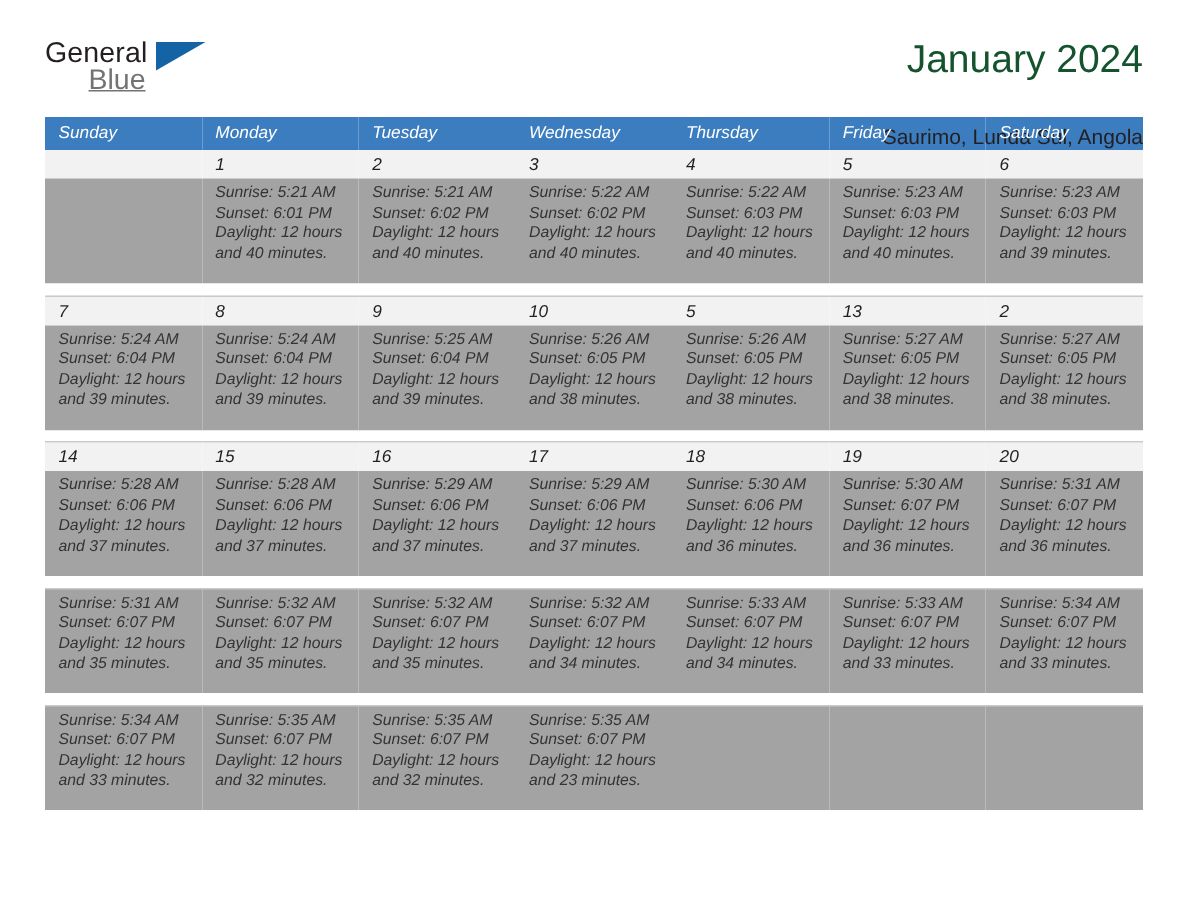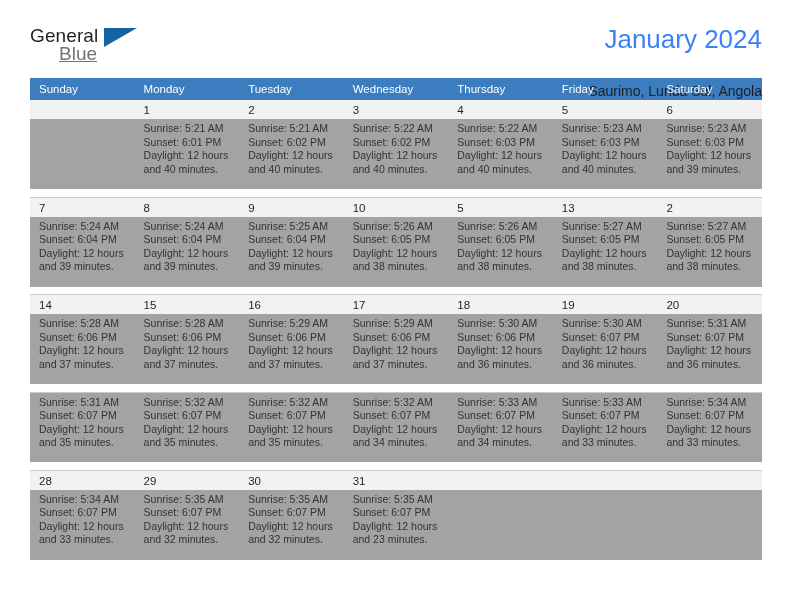--- a/index.html
+++ b/index.html
@@ -66,38 +66,39 @@
     border-left: 33px solid #1464a5;
     border-bottom: 19px solid transparent;
   }
 
   .titles {
     text-align: right;
     flex: 1 1 auto;
   }
   .cal-title {
     font-size: 26px;
-    color: #3b82f6;
+    color: #14532d;
     line-height: 30px;
     white-space: nowrap;
   }
   .cal-subtitle {
     font-size: 14px;
     color: #231f20;
     line-height: 18px;
     margin-top: 28px;
     white-space: nowrap;
   }
 
   
   .calendar {
     width: 732px;
     border-collapse: collapse;
     table-layout: fixed;
     margin-top: 6px;
+    font-style: italic;
   }
   .calendar col { width: 104.57px; }
 
   thead th {
     background: #3b7dbf;
     color: #ffffff;
     font-size: 11.5px;
     font-weight: normal;
     text-align: left;
     padding: 5px 0 5px 9px;
@@ -387,29 +388,20 @@
           <span class="line">Sunrise: 5:34 AM</span>
           <span class="line">Sunset: 6:07 PM</span>
           <span class="line">Daylight: 12 hours</span>
           <span class="line">and 33 minutes.</span>
         </td>
       </tr>
       <tr class="week-sep">
         <td colspan="7"></td>
       </tr>
 
-      <tr class="week-daynum">
-        <td>28</td>
-        <td>29</td>
-        <td>30</td>
-        <td>31</td>
-        <td></td>
-        <td></td>
-        <td></td>
-      </tr>
       <tr class="week-body">
         <td>
           <span class="line">Sunrise: 5:34 AM</span>
           <span class="line">Sunset: 6:07 PM</span>
           <span class="line">Daylight: 12 hours</span>
           <span class="line">and 33 minutes.</span>
         </td>
         <td>
           <span class="line">Sunrise: 5:35 AM</span>
           <span class="line">Sunset: 6:07 PM</span>

